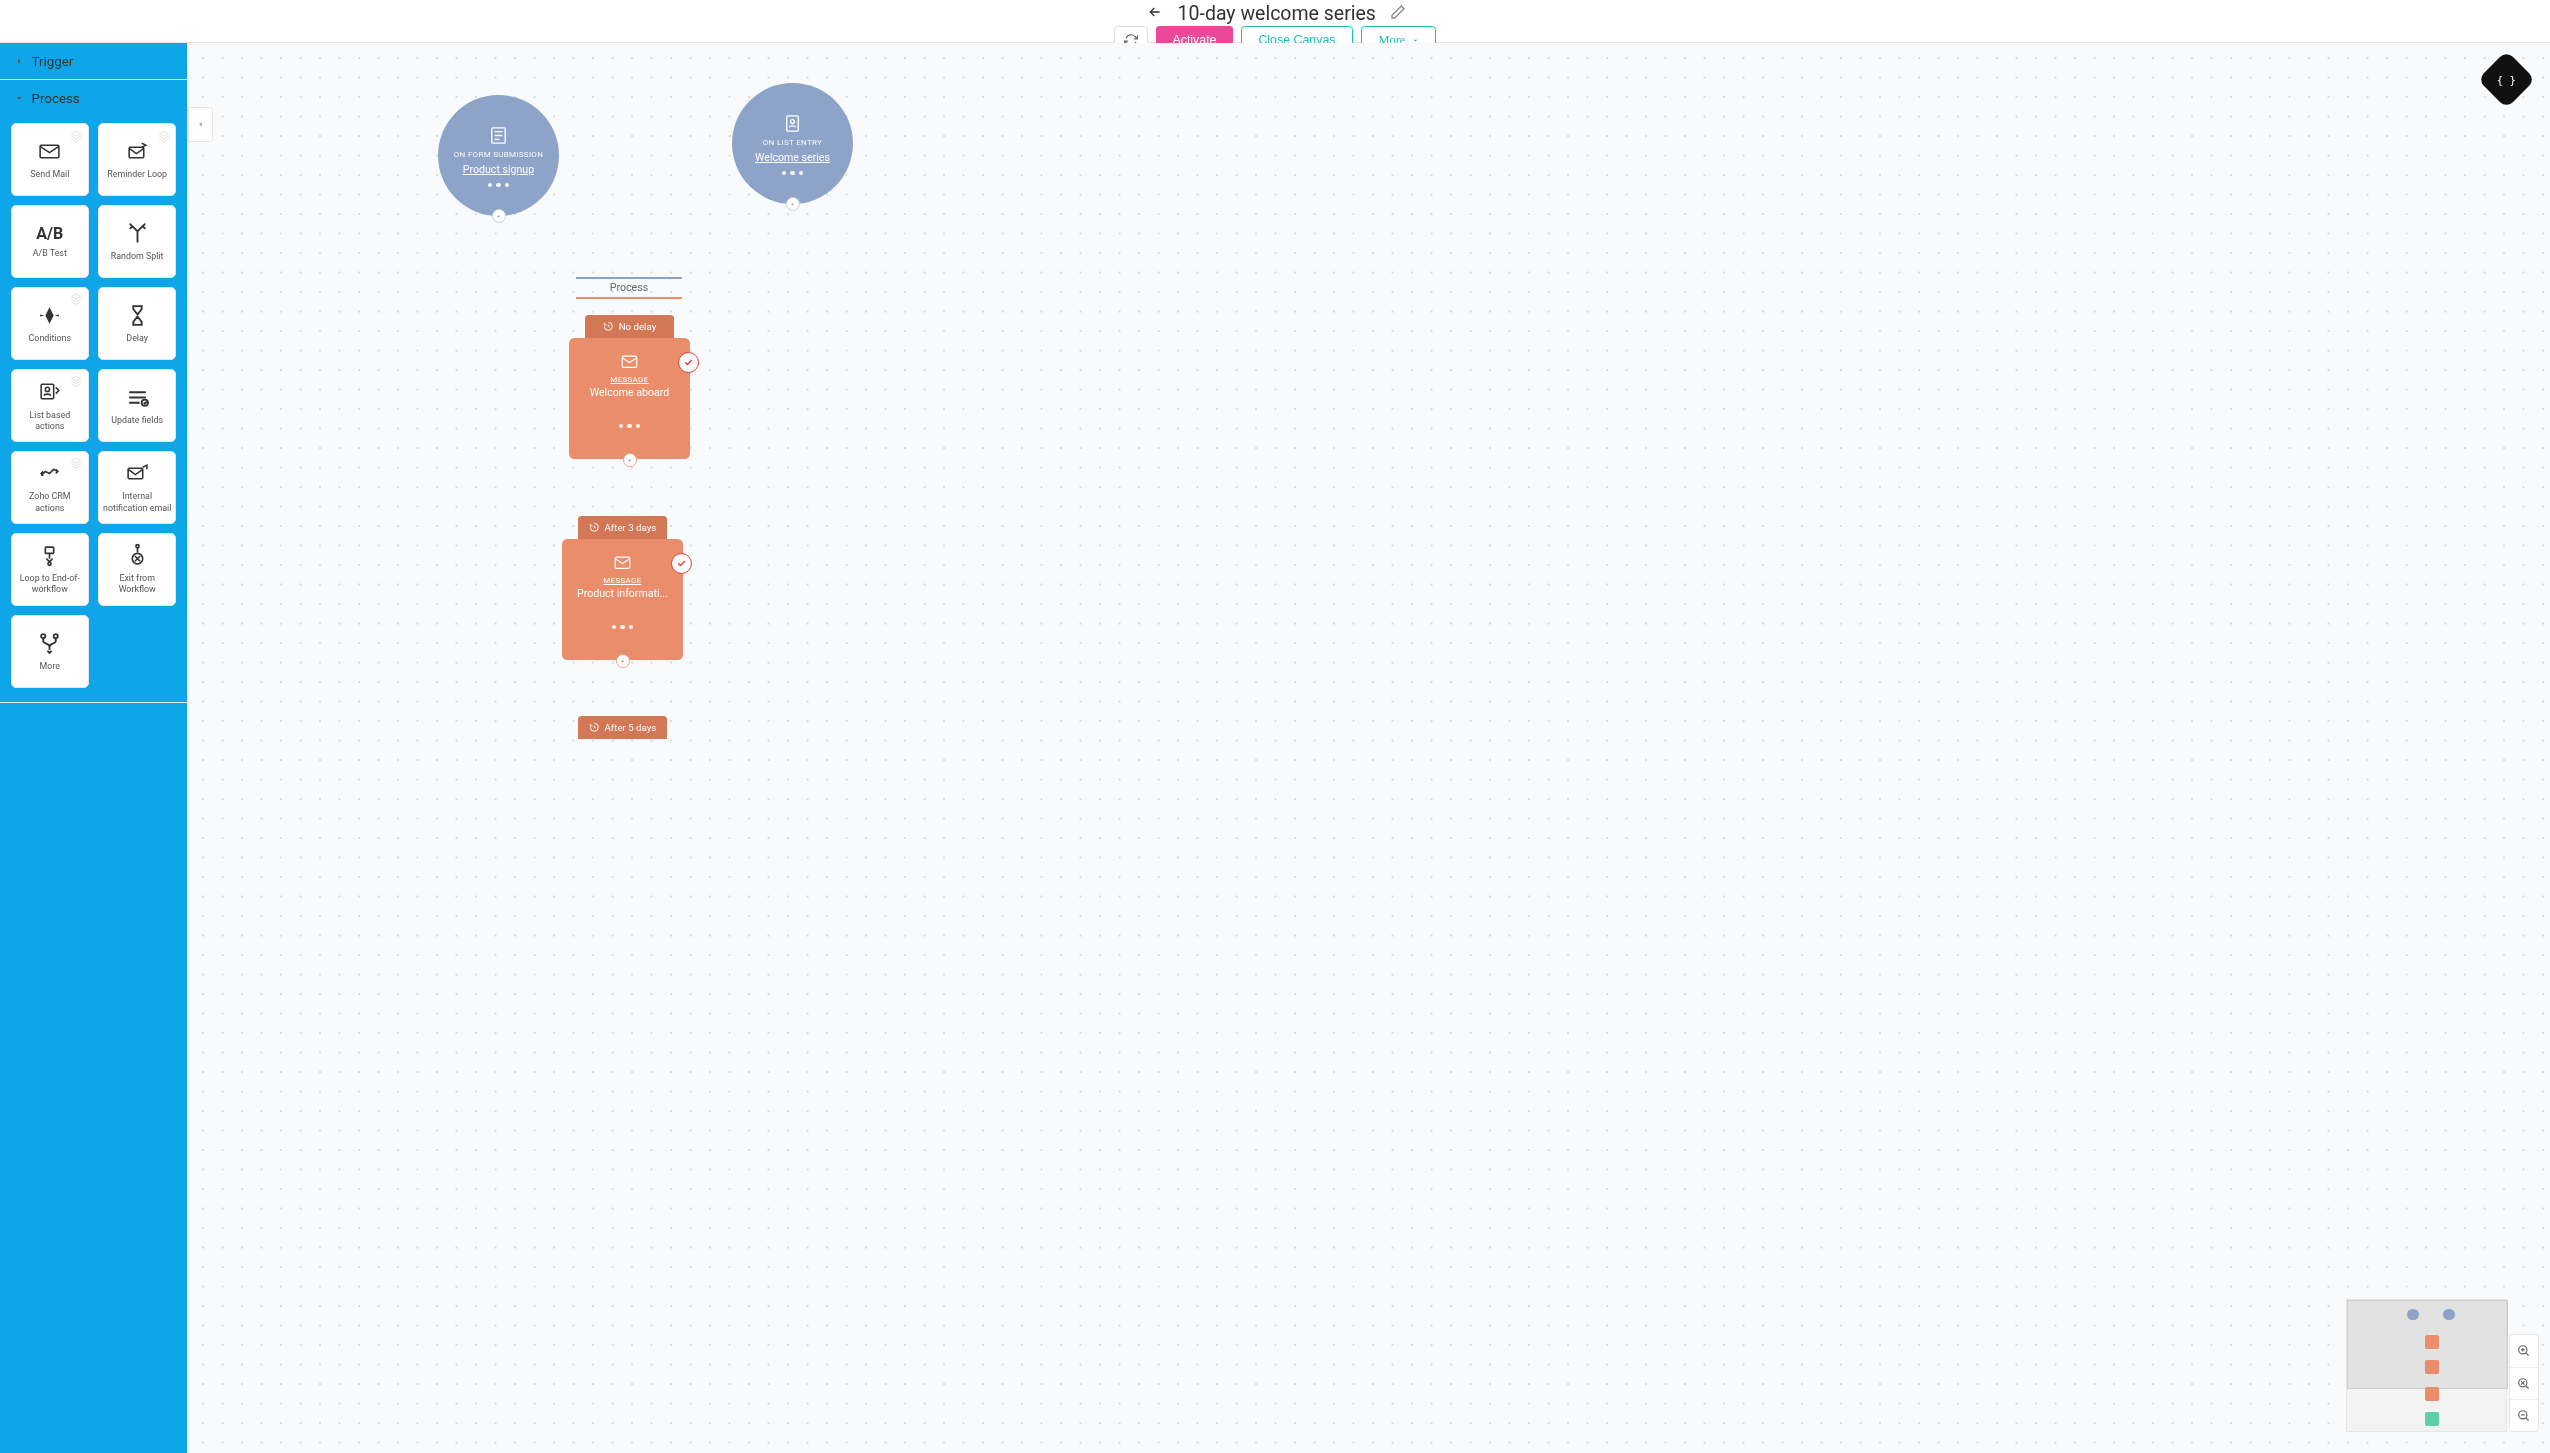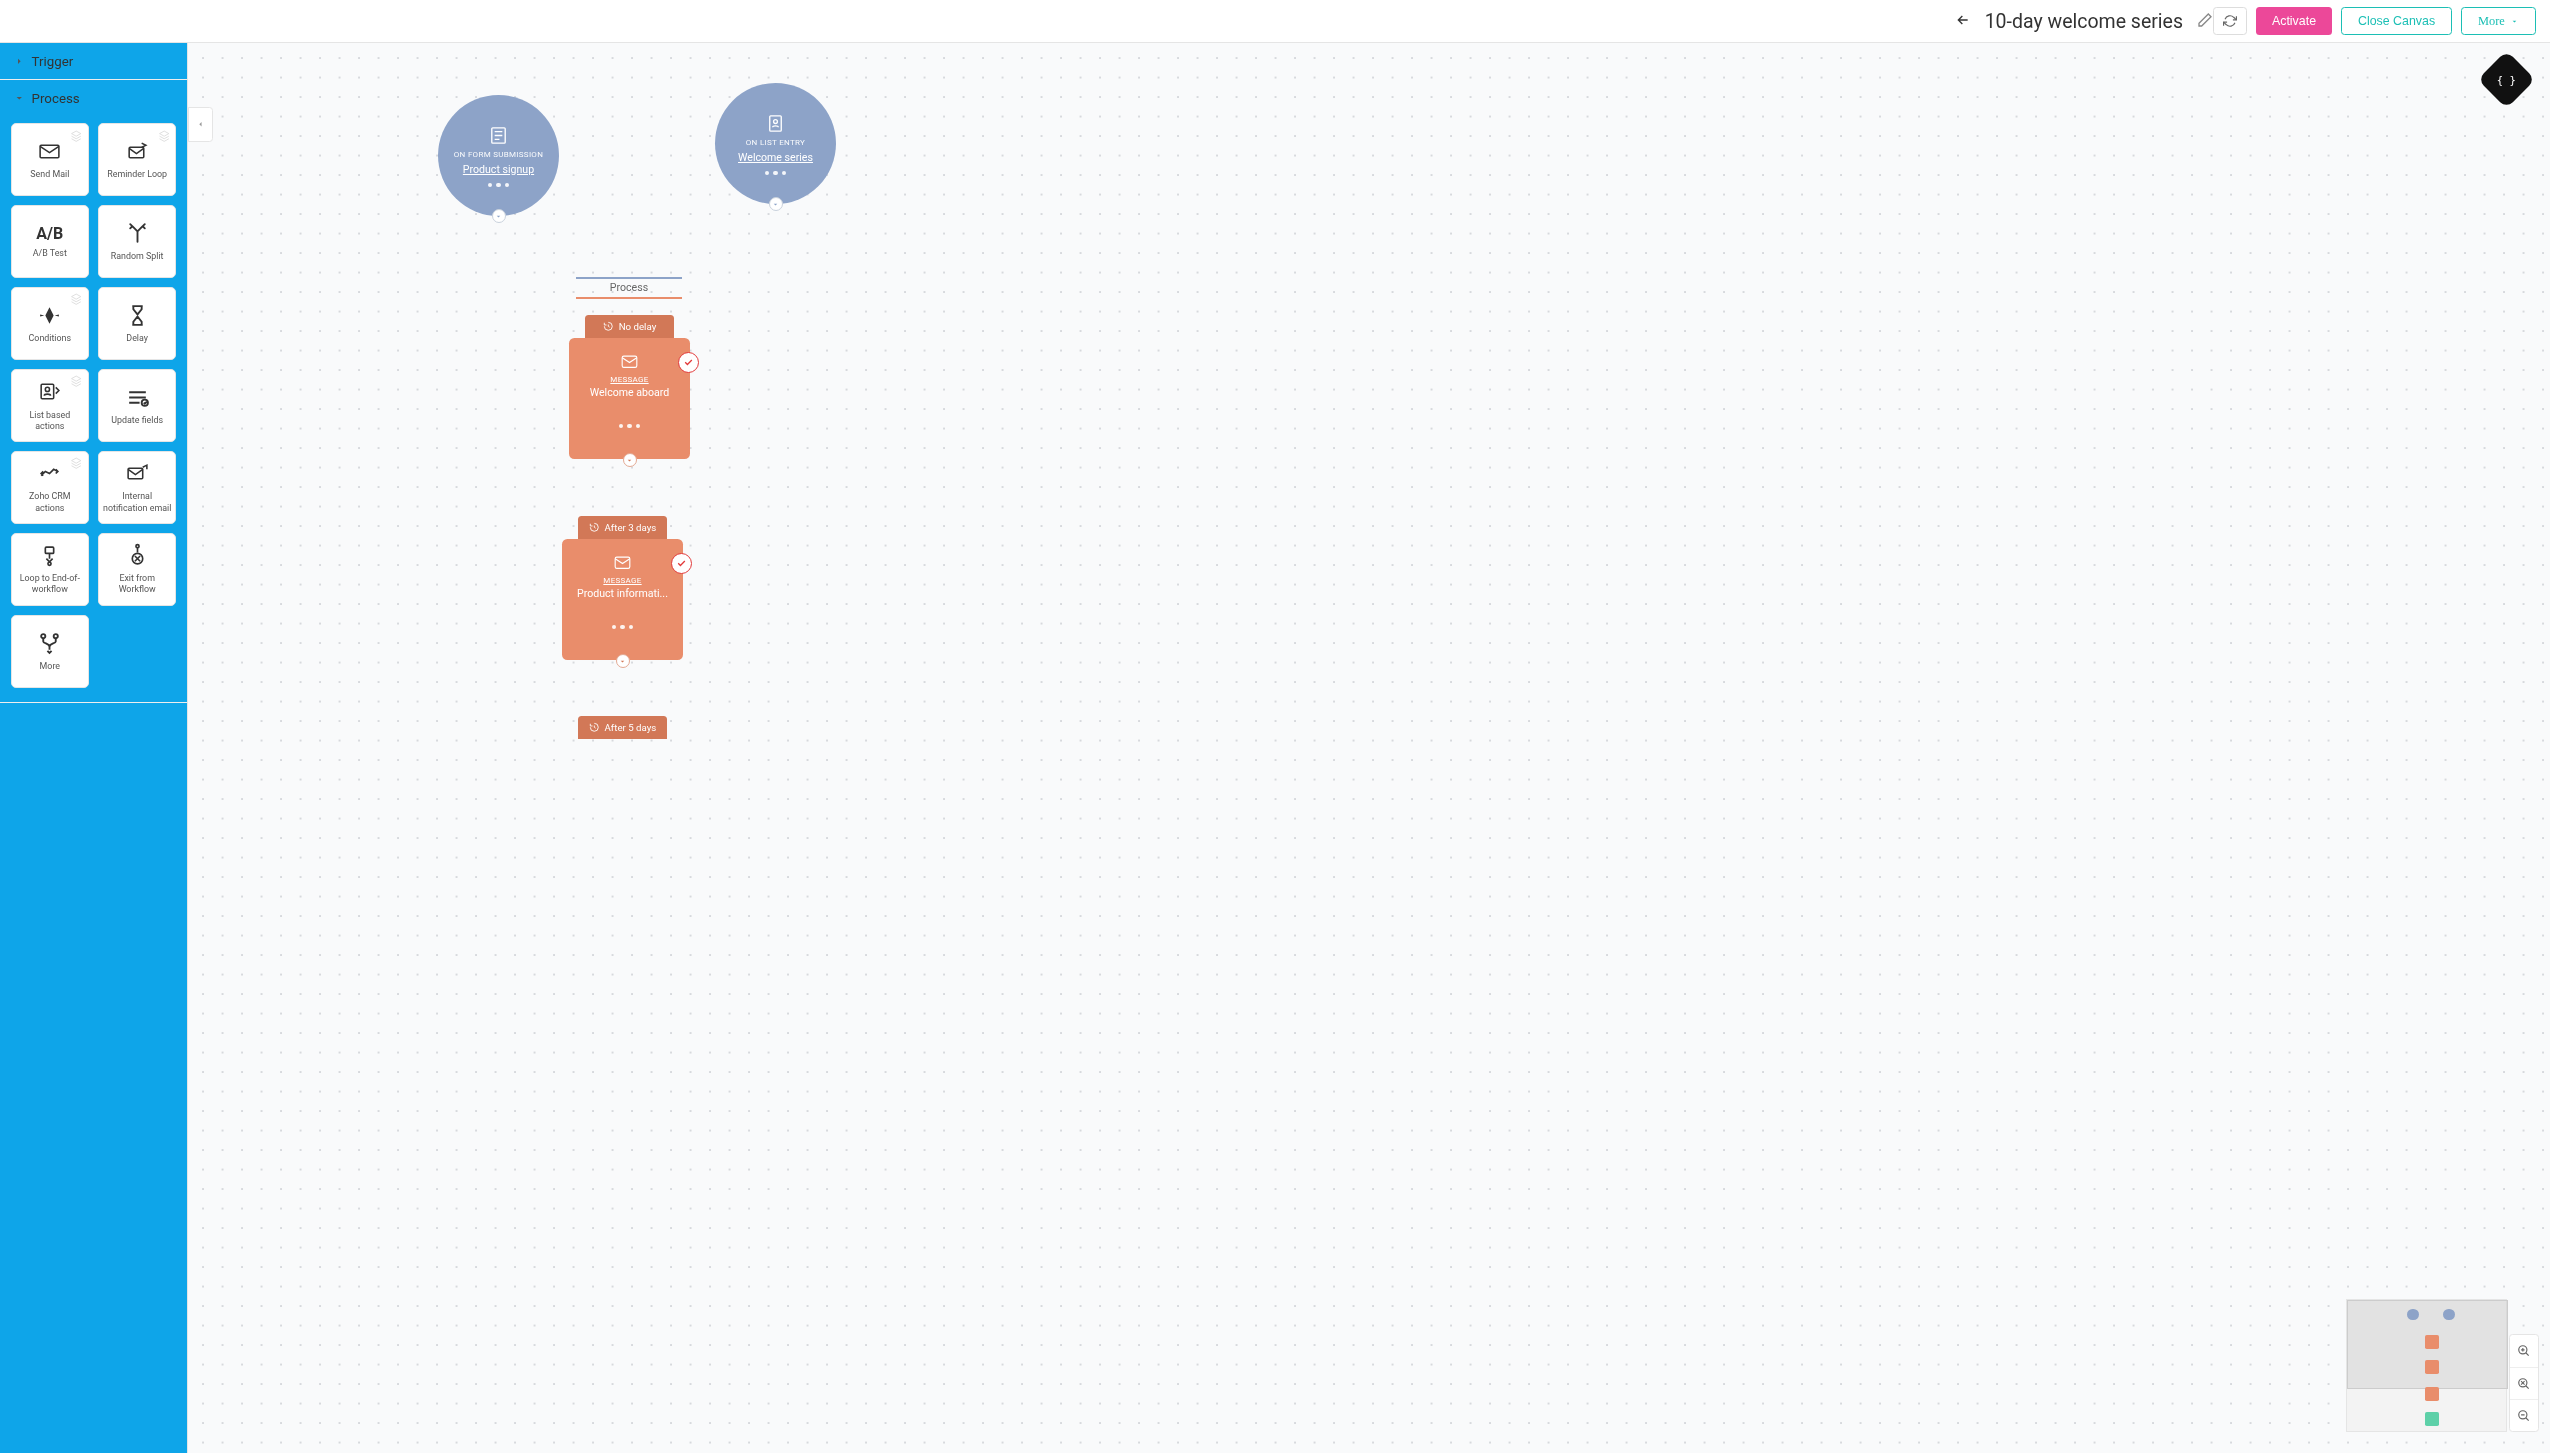--- a/index.html
+++ b/index.html
@@ -1,19 +1,19 @@
 <!DOCTYPE html>
 <html style="font-size:14px"><head>
 <meta charset="utf-8">
 <style>
 * { box-sizing: border-box; margin: 0; padding: 0; }
 body { font-family: -apple-system, BlinkMacSystemFont, "Segoe UI", Roboto, sans-serif; font-size: 11.5px; color: #333; overflow: hidden; }
 
 
-.header { height: 43px; border-bottom: 0.9px solid #e5e5e5; display: flex; align-items: center; padding: 0 14px; justify-content: flex-end; }
+.header { height: 43px; border-bottom: 0.9px solid #e5e5e5; display: flex; align-items: center; padding: 0 14px; justify-content: space-between; flex-direction: column; }
 .header-left { display: flex; align-items: center; gap: 10.6px; }
 .back-btn { cursor: pointer; padding: 3.5px; }
 .title { font-size: 19.5px; font-weight: 400; color: #333; }
 .edit-icon { cursor: pointer; margin-left: 3.5px; }
 .header-right { display: flex; align-items: center; gap: 8.9px; }
 .refresh-btn { width: 34px; height: 28px; border: 0.9px solid #ddd; border-radius: 3.5px; display: flex; align-items: center; justify-content: center; cursor: pointer; background: #fff; }
 .btn { height: 28px; padding: 0 16px; border-radius: 3.5px; font-size: 12.4px; cursor: pointer; display: inline-flex; align-items: center; border: none; }
 .btn-primary { background: #ec4899; color: #fff; }
 .btn-outline { background: #fff; border: 0.9px solid #1cbfb5; color: #1cbfb5; }
 .btn-more { gap: 5.3px; font-family: Liberation Serif, serif; }
@@ -285,21 +285,21 @@
             <span></span>
             <span></span>
           </div>
         <div class="expand-chev">
             <svg width="7" height="7" viewBox="0 0 24 24" fill="#8da3c8">
               <path d="M6 9l6 6 6-6H6z"></path>
             </svg>
           </div>
       </div>
 
-      <div class="trigger-node" style="left:527px; top:40px;">
+      <div class="trigger-node" style="left:544px; top:40px;">
         <svg class="t-ico" width="23" height="23" viewBox="0 0 24 24" fill="none" stroke="#fff" stroke-width="1.4">
             <rect x="6" y="4" width="12" height="16" rx="1"></rect>
             <circle cx="12" cy="10" r="2"></circle>
             <path d="M9 16c0-2 6-2 6 0"></path>
           </svg>
         <div class="t-cap">ON LIST ENTRY</div>
         <div class="t-link">Welcome series</div>
         <div class="dots3">
             <span></span>
             <span></span>

